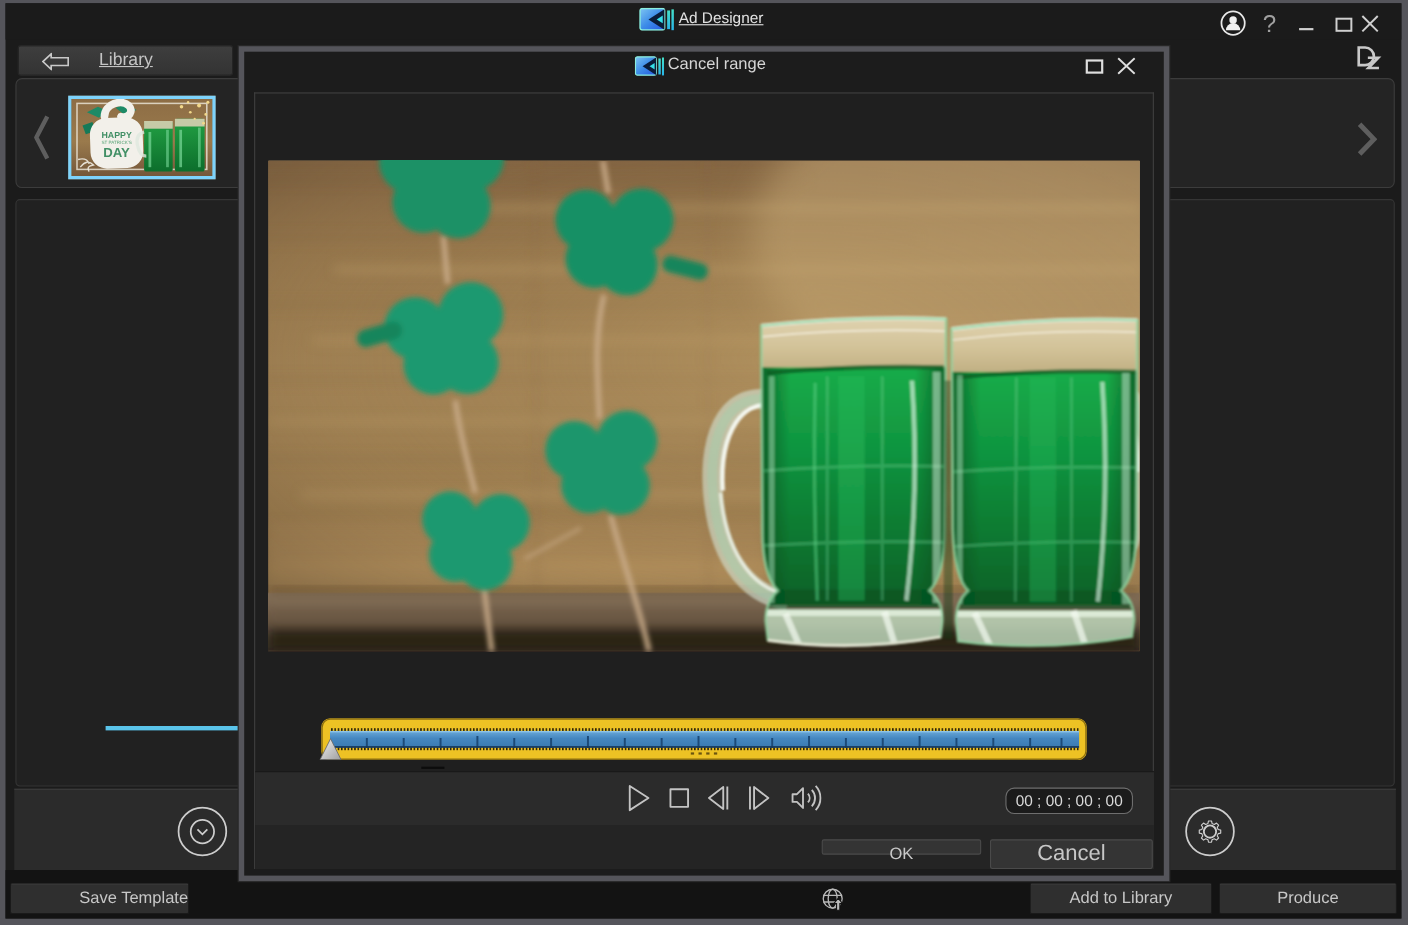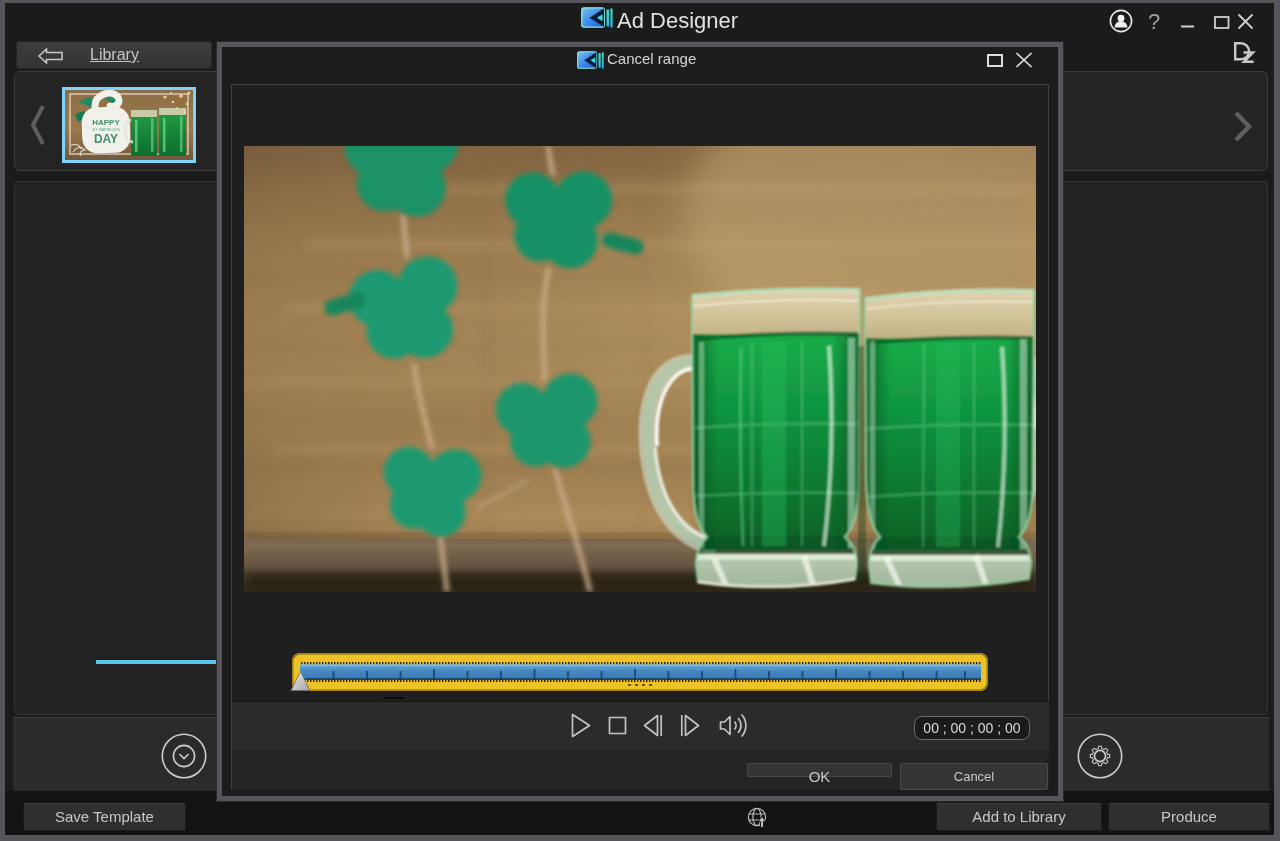--- a/index.html
+++ b/index.html
@@ -34,21 +34,21 @@
             <stop offset="1" stop-color="#28b4e8"></stop>
         </linearGradient>
       </defs>
       <rect x="0.8" y="0.8" width="22.4" height="19.4" rx="2" fill="url(#lgrect)" stroke="#8beede" stroke-width="1.3"></rect>
       <path d="M23 1.5 L23 20 L8.5 10.8 Z" fill="#0a1c38"></path>
       <path d="M21.5 7.2 L21.5 14.2 L16 10.7 Z" fill="#35e0e8"></path>
       <rect x="25.5" y="2.5" width="2.6" height="17" fill="url(#lgbar)"></rect>
       <rect x="29.4" y="1.5" width="2.2" height="19" fill="url(#lgbar)"></rect>
     </svg>
   </div>
-  <div class="abs" style="left:617px;top:8px;color:rgba(228,228,228,0.99);font-size:22px;">Ad Designer</div>
+  <div class="abs" style="left:617px;top:8px;color:rgba(228,228,228,0.99);font-size:14px;text-decoration:underline;">Ad Designer</div>
   <div class="abs" id="titleicons" style="left:1100px;top:6px;width:170px;height:28px;">
     <svg width="170" height="28" viewBox="0 0 170 28">
       <g stroke="#e8e8e8" stroke-width="1.6" fill="none">
         <circle cx="21" cy="15" r="10.6"></circle>
       </g>
       <circle cx="21" cy="12.2" r="3.4" fill="#f0f0f0"></circle>
       <path d="M14.5 21.5 a6.5 6.5 0 0 1 13 0 Z" fill="#f0f0f0"></path>
       <text x="48" y="23" font-size="22" fill="#a2a2a2" fill-opacity="0.99" font-family="Liberation Sans">?</text>
       <rect x="81" y="19.5" width="13" height="2" fill="#cfcfcf"></rect>
       <rect x="115" y="11" width="13.5" height="11" fill="none" stroke="#cfcfcf" stroke-width="1.8"></rect>
@@ -144,21 +144,21 @@
   </div>
   <div class="abs" id="circbtn2" style="left:1077px;top:733px;width:46px;height:46px;">
     <svg width="46" height="46" viewBox="0 0 46 46">
       <circle cx="23" cy="23" r="21.7" fill="none" stroke="#cdcdcd" stroke-width="1.6"></circle>
       <path d="M20.8 9.5 L25.2 9.5 L26 13.2 L29.3 14.6 L32.5 12.6 L35.6 15.7 L33.6 18.9 L35 22.1 L38.7 22.9 L38.7 27.3 L35 28.1 L33.6 31.4 L35.6 34.5 L32.5 37.6 L29.3 35.6 L26 37 L25.2 40.7 L20.8 40.7 L20 37 L16.7 35.6 L13.5 37.6 L10.4 34.5 L12.4 31.4 L11 28.1 L7.3 27.3 L7.3 22.9 L11 22.1 L12.4 18.9 L10.4 15.7 L13.5 12.6 L16.7 14.6 L20 13.2 Z" fill="none" stroke="#cdcdcd" stroke-width="1.7" stroke-linejoin="round" transform="translate(23 23) scale(0.62) translate(-23 -25.1)"></path>
       <circle cx="23" cy="23" r="5.6" fill="none" stroke="#cdcdcd" stroke-width="1.7"></circle>
     </svg>
   </div>
 
   <div class="abs" style="left:5px;top:791px;width:1269px;height:44px;background:#131313;"></div>
-  <div class="abs btn" style="left:23px;top:803px;width:163px;height:28px;line-height:26px;">Save Template</div>
+  <div class="abs btn" style="left:9px;top:803px;width:163px;height:28px;line-height:26px;text-align:right;">Save Template</div>
   <div class="abs" id="globe" style="left:746px;top:806px;width:23px;height:23px;">
     <svg width="23" height="23" viewBox="0 0 23 23">
       <g stroke="#b9b9b9" stroke-width="1.2" fill="none">
         <circle cx="11" cy="11" r="8.6"></circle>
         <ellipse cx="11" cy="11" rx="4.1" ry="8.6"></ellipse>
         <path d="M2.6 8 L19.4 8 M2.6 14 L19.4 14"></path>
       </g>
       <path d="M14.5 21.5 L14.5 15.5 L12 15.5 L16 10.5 L20 15.5 L17.5 15.5 L17.5 21.5 Z" fill="#b9b9b9" stroke="#131313" stroke-width="1"></path>
     </svg>
   </div>
@@ -427,15 +427,15 @@
           <path d="M114.8 5 L114.8 26"></path>
           <path d="M153.5 12 L157.5 12 L163 6.5 L163 24.5 L157.5 19 L153.5 19 Z"></path>
           <path d="M167.5 11.5 A6 6 0 0 1 167.5 19.5 M171 8 A11 11 0 0 1 171 23 M174.5 4.5 A16 16 0 0 1 174.5 26.5"></path>
         </g>
       </svg>
     </div>
     <div class="abs" style="left:692px;top:669px;width:116px;height:24px;background:#1b1b1b;border:1px solid #6e6e6e;border-radius:8px;color:rgba(220,220,220,0.99);font-size:14px;text-align:center;line-height:22px;">00 ; 00 ; 00 ; 00</div>
 
     <div class="abs" style="left:10px;top:703px;width:817px;height:40px;background:#242424;"></div>
     <div class="abs btn" style="left:525px;top:716px;width:145px;height:14px;line-height:25px;background:#343434;border-color:#4a4a4a;font-size:15px;">OK</div>
-    <div class="abs btn" style="left:678px;top:716px;width:148px;height:27px;line-height:25px;background:#343434;border-color:#4a4a4a;font-size:13px;">Cancel</div>
+    <div class="abs btn" style="left:678px;top:716px;width:148px;height:27px;line-height:25px;background:#343434;border-color:#4a4a4a;font-size:20px;">Cancel</div>
   </div>
 </div>
 
 </body></html>

